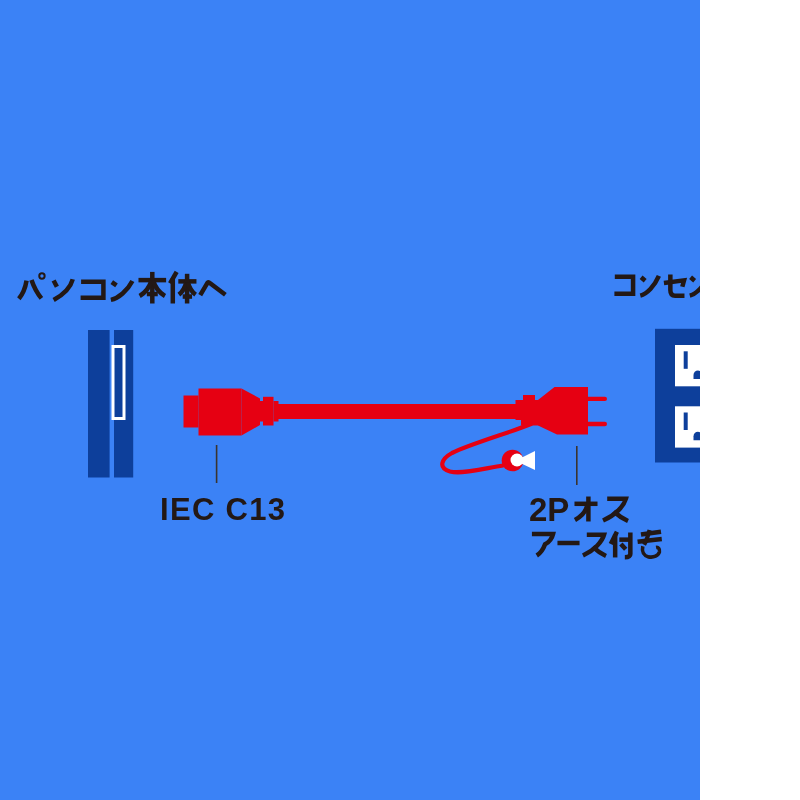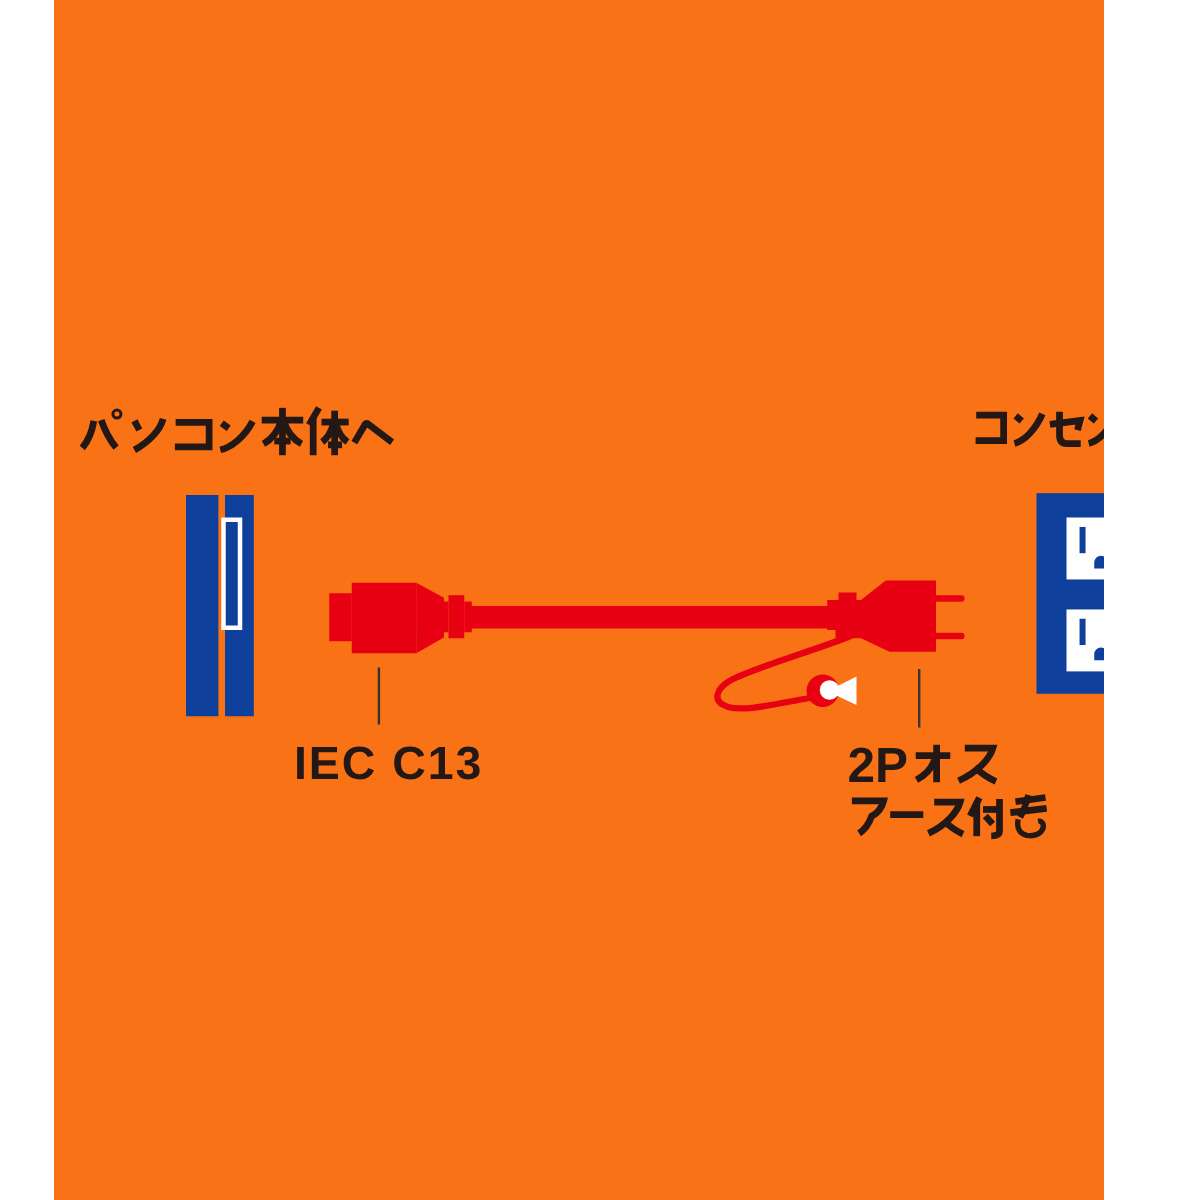--- a/index.html
+++ b/index.html
@@ -1,16 +1,16 @@
 <!DOCTYPE html>
 <html><head>
 <meta charset="utf-8">
 <style>
   html,body{margin:0;padding:0;background:#ffffff;}
-  .wrap{width:700px;height:800px;position:relative;background:#f97316;overflow:hidden;margin-left:36px;}
+  .wrap{width:700px;height:800px;position:relative;background:#3b82f6;overflow:hidden;}
   svg{display:block;}
   .jp { fill:none; stroke:#231815; stroke-width:4.5; stroke-linecap:butt; stroke-linejoin:miter; }
   text{ font-family:"Liberation Sans", sans-serif; font-weight:bold; fill:#231815; -webkit-font-smoothing:antialiased; }
 </style>
 </head>
 <body>
 <div class="wrap">
 <svg width="800" height="800" viewBox="0 0 800 800">
   <defs>
 

